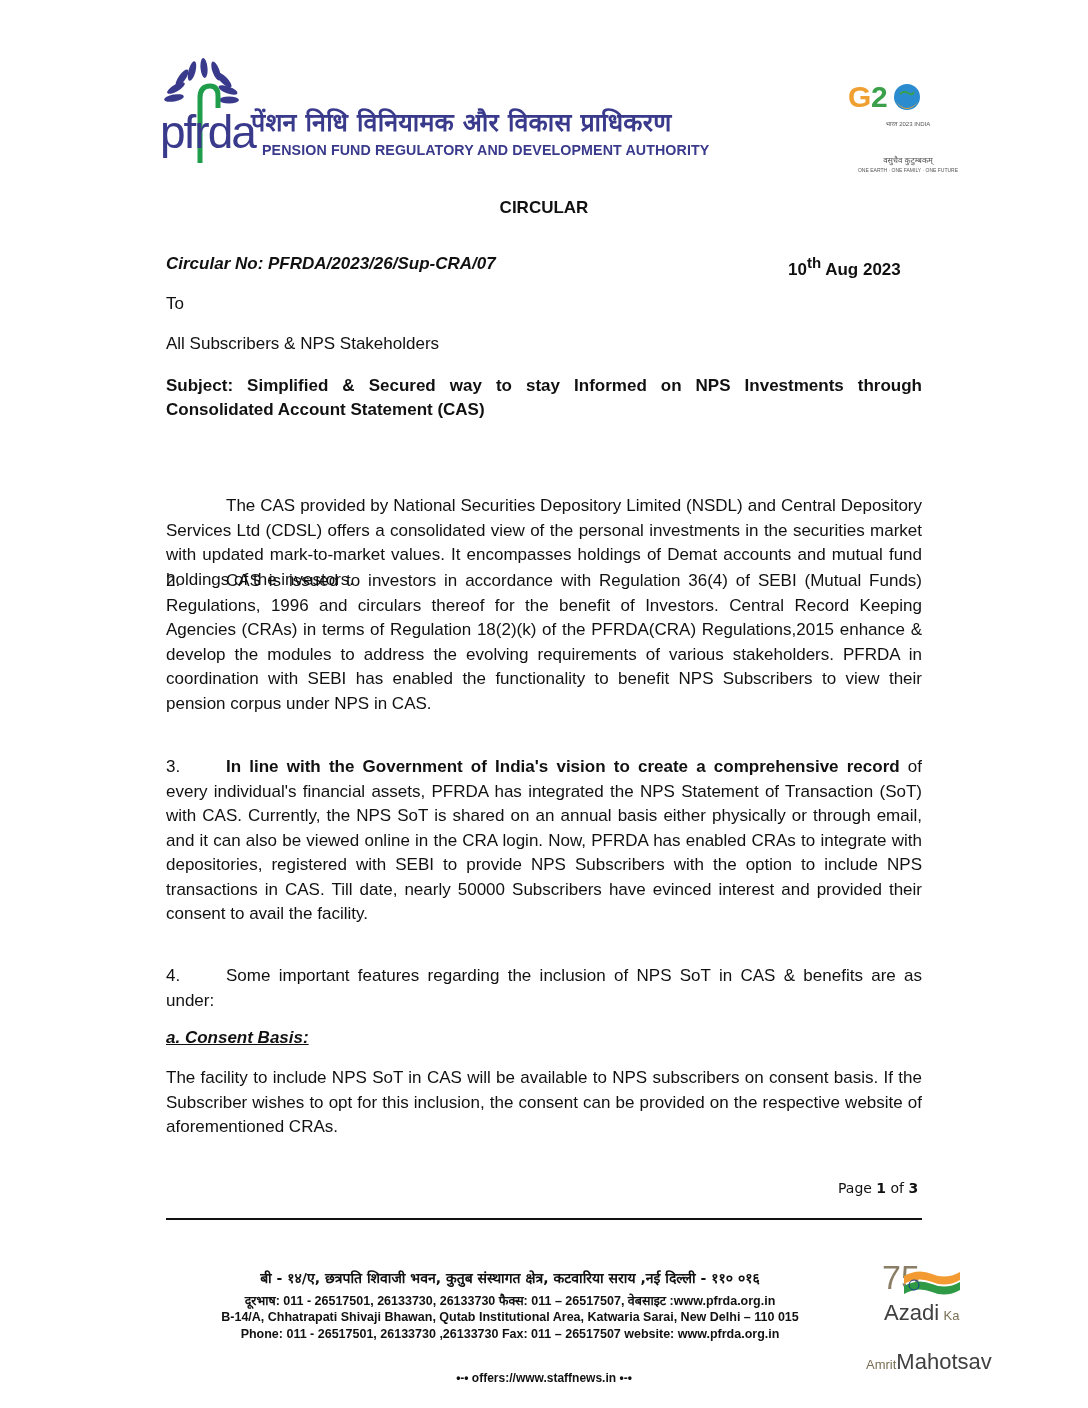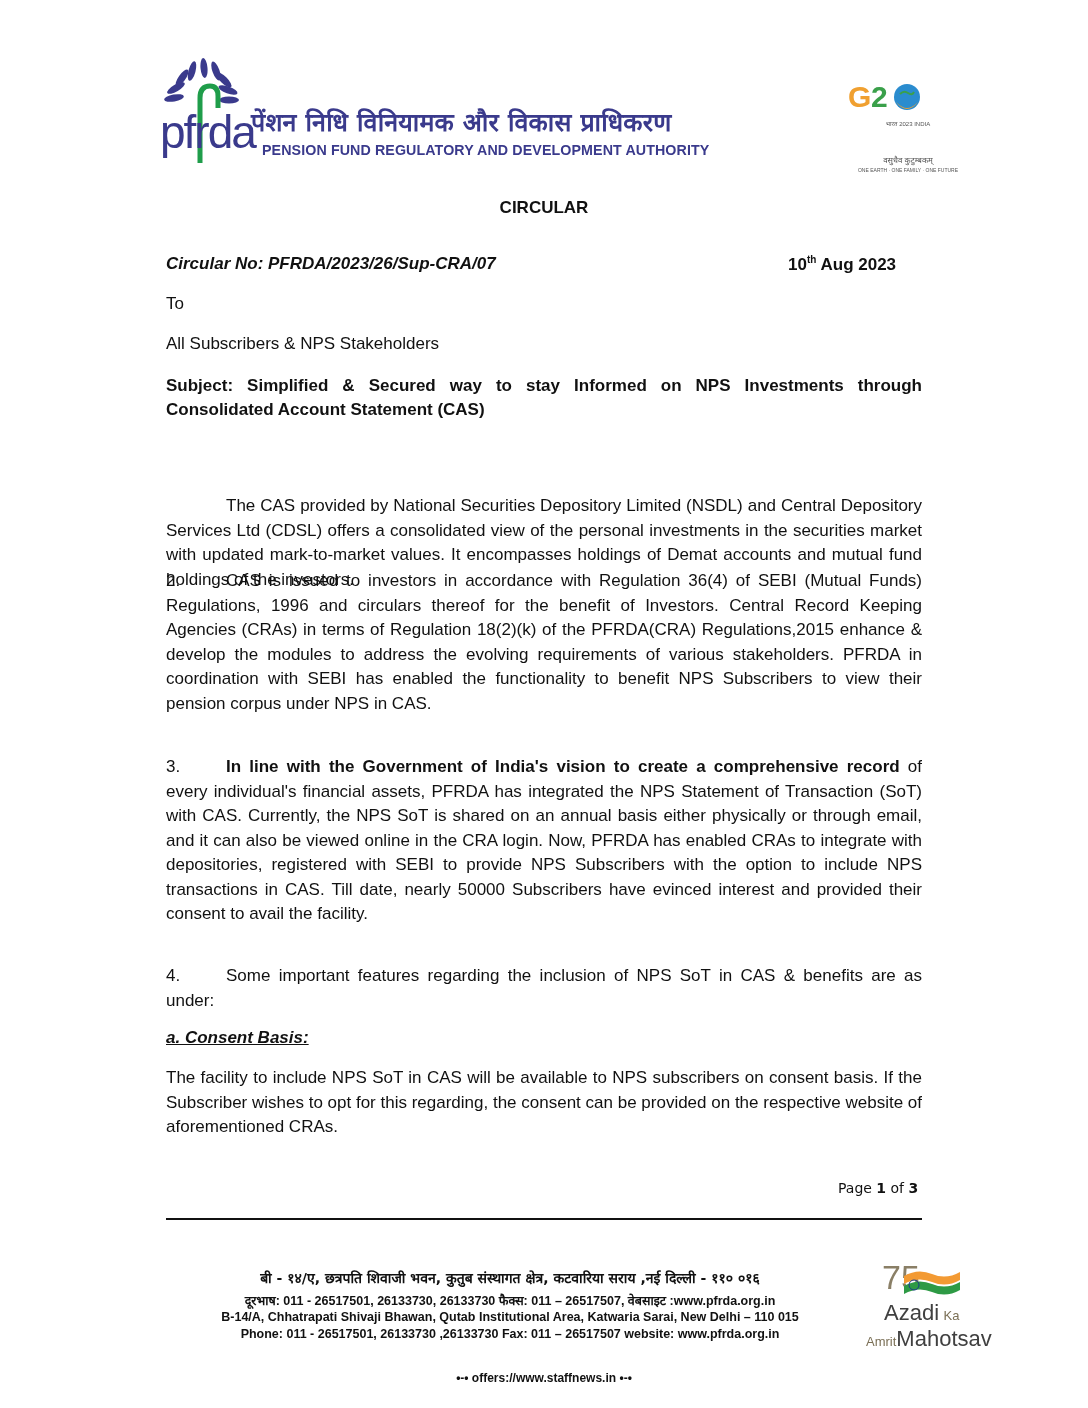--- a/index.html
+++ b/index.html
@@ -8,21 +8,21 @@
   .abs { position:absolute; }
   .logo-wrap { left:160px; top:58px; width:115px; height:105px; }
   .hdr-hindi { left:251px; top:104px; font-size:25px; font-weight:bold; color:#3a3a8c; font-family:"DejaVu Sans", sans-serif; white-space:nowrap; letter-spacing:0.2px;}
   .hdr-eng { left:262px; top:141px; font-size:15.5px; font-weight:bold; color:#3a3a8c; white-space:nowrap; letter-spacing:0.1px; transform:scaleX(0.92); transform-origin:left; }
   .g20 { left:838px; top:78px; width:140px; height:105px; }
   .g20-text { font-family:"Liberation Sans", sans-serif; font-weight:bold; font-size:30px; }
   .g20-sub { font-size:6px; color:#555; text-align:center; }
   .title { left:0; width:1088px; top:198px; text-align:center; font-weight:bold; font-size:17px; }
   .circno { left:166px; top:254px; font-weight:bold; font-size:17px;font-style:italic; }
   .date { left:788px; top:254px; font-weight:bold; font-size:17px; white-space:nowrap; }
-  .date sup { font-size:10px; }
+  .date sup { font-size:15px; }
   .to { left:166px; top:294px; font-size:17px; }
   .addr { left:166px; top:334px; font-size:17px; }
   .subject { left:166px; top:374px; width:756px; font-weight:bold; font-size:17px; line-height:24px; text-align:justify; }
   .para { left:166px; width:756px; font-size:17px; line-height:24.5px; text-align:justify; }
   .para .num { display:inline-block; width:60px; }
   .para .indent { display:inline-block; width:60px; }
   .p1 { top:458px;margin-top:36px; }
   .p2 { top:569px; }
   .p3 { top:755px; }
   .p4 { top:964px; }
@@ -88,36 +88,36 @@
 
 <div class="abs para p1"><span class="indent"></span><span>The CAS provided by National Securities Depository Limited (NSDL) and Central Depository Services Ltd (CDSL) offers a consolidated view of the personal investments in the securities market with updated mark-to-market values. It encompasses holdings of Demat accounts and mutual fund holdings of the investors.</span></div>
 
 <div class="abs para p2"><span class="num">2.</span><span>CAS is issued to investors in accordance with Regulation 36(4) of SEBI (Mutual Funds) Regulations, 1996 and circulars thereof for the benefit of Investors. Central Record Keeping Agencies (CRAs) in terms of Regulation 18(2)(k) of the PFRDA(CRA) Regulations,2015 enhance &amp; develop the modules to address the evolving requirements of various stakeholders. PFRDA in coordination with SEBI has enabled the functionality to benefit NPS Subscribers to view their pension corpus under NPS in CAS.</span></div>
 
 <div class="abs para p3"><span class="num">3.</span><b>In line with the Government of India's vision to create a comprehensive record</b><span> of every individual's financial assets, PFRDA has integrated the NPS Statement of Transaction (SoT) with CAS. Currently, the NPS SoT is shared on an annual basis either physically or through email, and it can also be viewed online in the CRA login. Now, PFRDA has enabled CRAs to integrate with depositories, registered with SEBI to provide NPS Subscribers with the option to include NPS transactions in CAS. Till date, nearly 50000 Subscribers have evinced interest and provided their consent to avail the facility.</span></div>
 
 <div class="abs para p4"><span class="num">4.</span><span>Some important features regarding the inclusion of NPS SoT in CAS &amp; benefits are as under:</span></div>
 
 <div class="abs sub-a">a. Consent Basis:</div>
-<div class="abs para p5">The facility to include NPS SoT in CAS will be available to NPS subscribers on consent basis. If the Subscriber wishes to opt for this regarding, the consent can be provided on the respective website of aforementioned CRAs.</div>
+<div class="abs para p5">The facility to include NPS SoT in CAS will be available to NPS subscribers on consent basis. If the Subscriber wishes to opt for this inclusion, the consent can be provided on the respective website of aforementioned CRAs.</div>
 
 <div class="abs pagenum"><span>Page </span><b>1</b><span> of </span><b>3</b></div>
 <div class="abs rule"></div>
 
 <div class="abs foot f1">बी - १४/ए, छत्रपति शिवाजी भवन, कुतुब संस्थागत क्षेत्र, कटवारिया सराय ,नई दिल्ली - ११० ०१६</div>
 <div class="abs foot f2">दूरभाष: 011 - 26517501, 26133730, 26133730 फैक्स: 011 – 26517507, वेबसाइट :www.pfrda.org.in</div>
 <div class="abs foot f3">B-14/A, Chhatrapati Shivaji Bhawan, Qutab Institutional Area, Katwaria Sarai, New Delhi – 110 015</div>
 <div class="abs foot f4">Phone: 011 - 26517501, 26133730 ,26133730 Fax: 011 – 26517507 website: www.pfrda.org.in</div>
 
 <div class="abs azadi">
   <div style="position:relative;height:40px;">
     <span style="position:absolute;left:22px;top:0;font-size:34px;color:#8a7f66;font-family:'Liberation Sans',sans-serif;">75</span>
     <svg style="position:absolute;left:44px;top:10px;" width="56" height="30" viewBox="0 0 56 30">
       <path d="M0 8 Q14 0 28 6 Q42 12 56 4 L56 12 Q42 20 28 14 Q14 8 0 16Z" fill="#f39a33"></path>
       <path d="M0 18 Q14 10 28 16 Q42 22 56 14 L56 22 Q42 30 28 24 Q14 18 0 26Z" fill="#2e9a45"></path>
       <circle cx="10" cy="17" r="5" fill="none" stroke="#1a3a8c" stroke-width="1"></circle>
     </svg>
   </div>
   <div style="margin-top:2px;margin-left:24px;"><span class="azadi-t1">Azadi</span> <span class="azadi-t2">Ka</span></div>
-  <div style="margin-left:6px;"><span class="azadi-t2">Amrit</span><span class="azadi-t1">Mahotsav</span></div>
+  <div style="margin-left:6px;margin-top:23px;"><span class="azadi-t2">Amrit</span><span class="azadi-t1">Mahotsav</span></div>
 </div>
 
 <div class="abs staff">•-• offers://www.staffnews.in •-•</div>
 
 </body></html>

